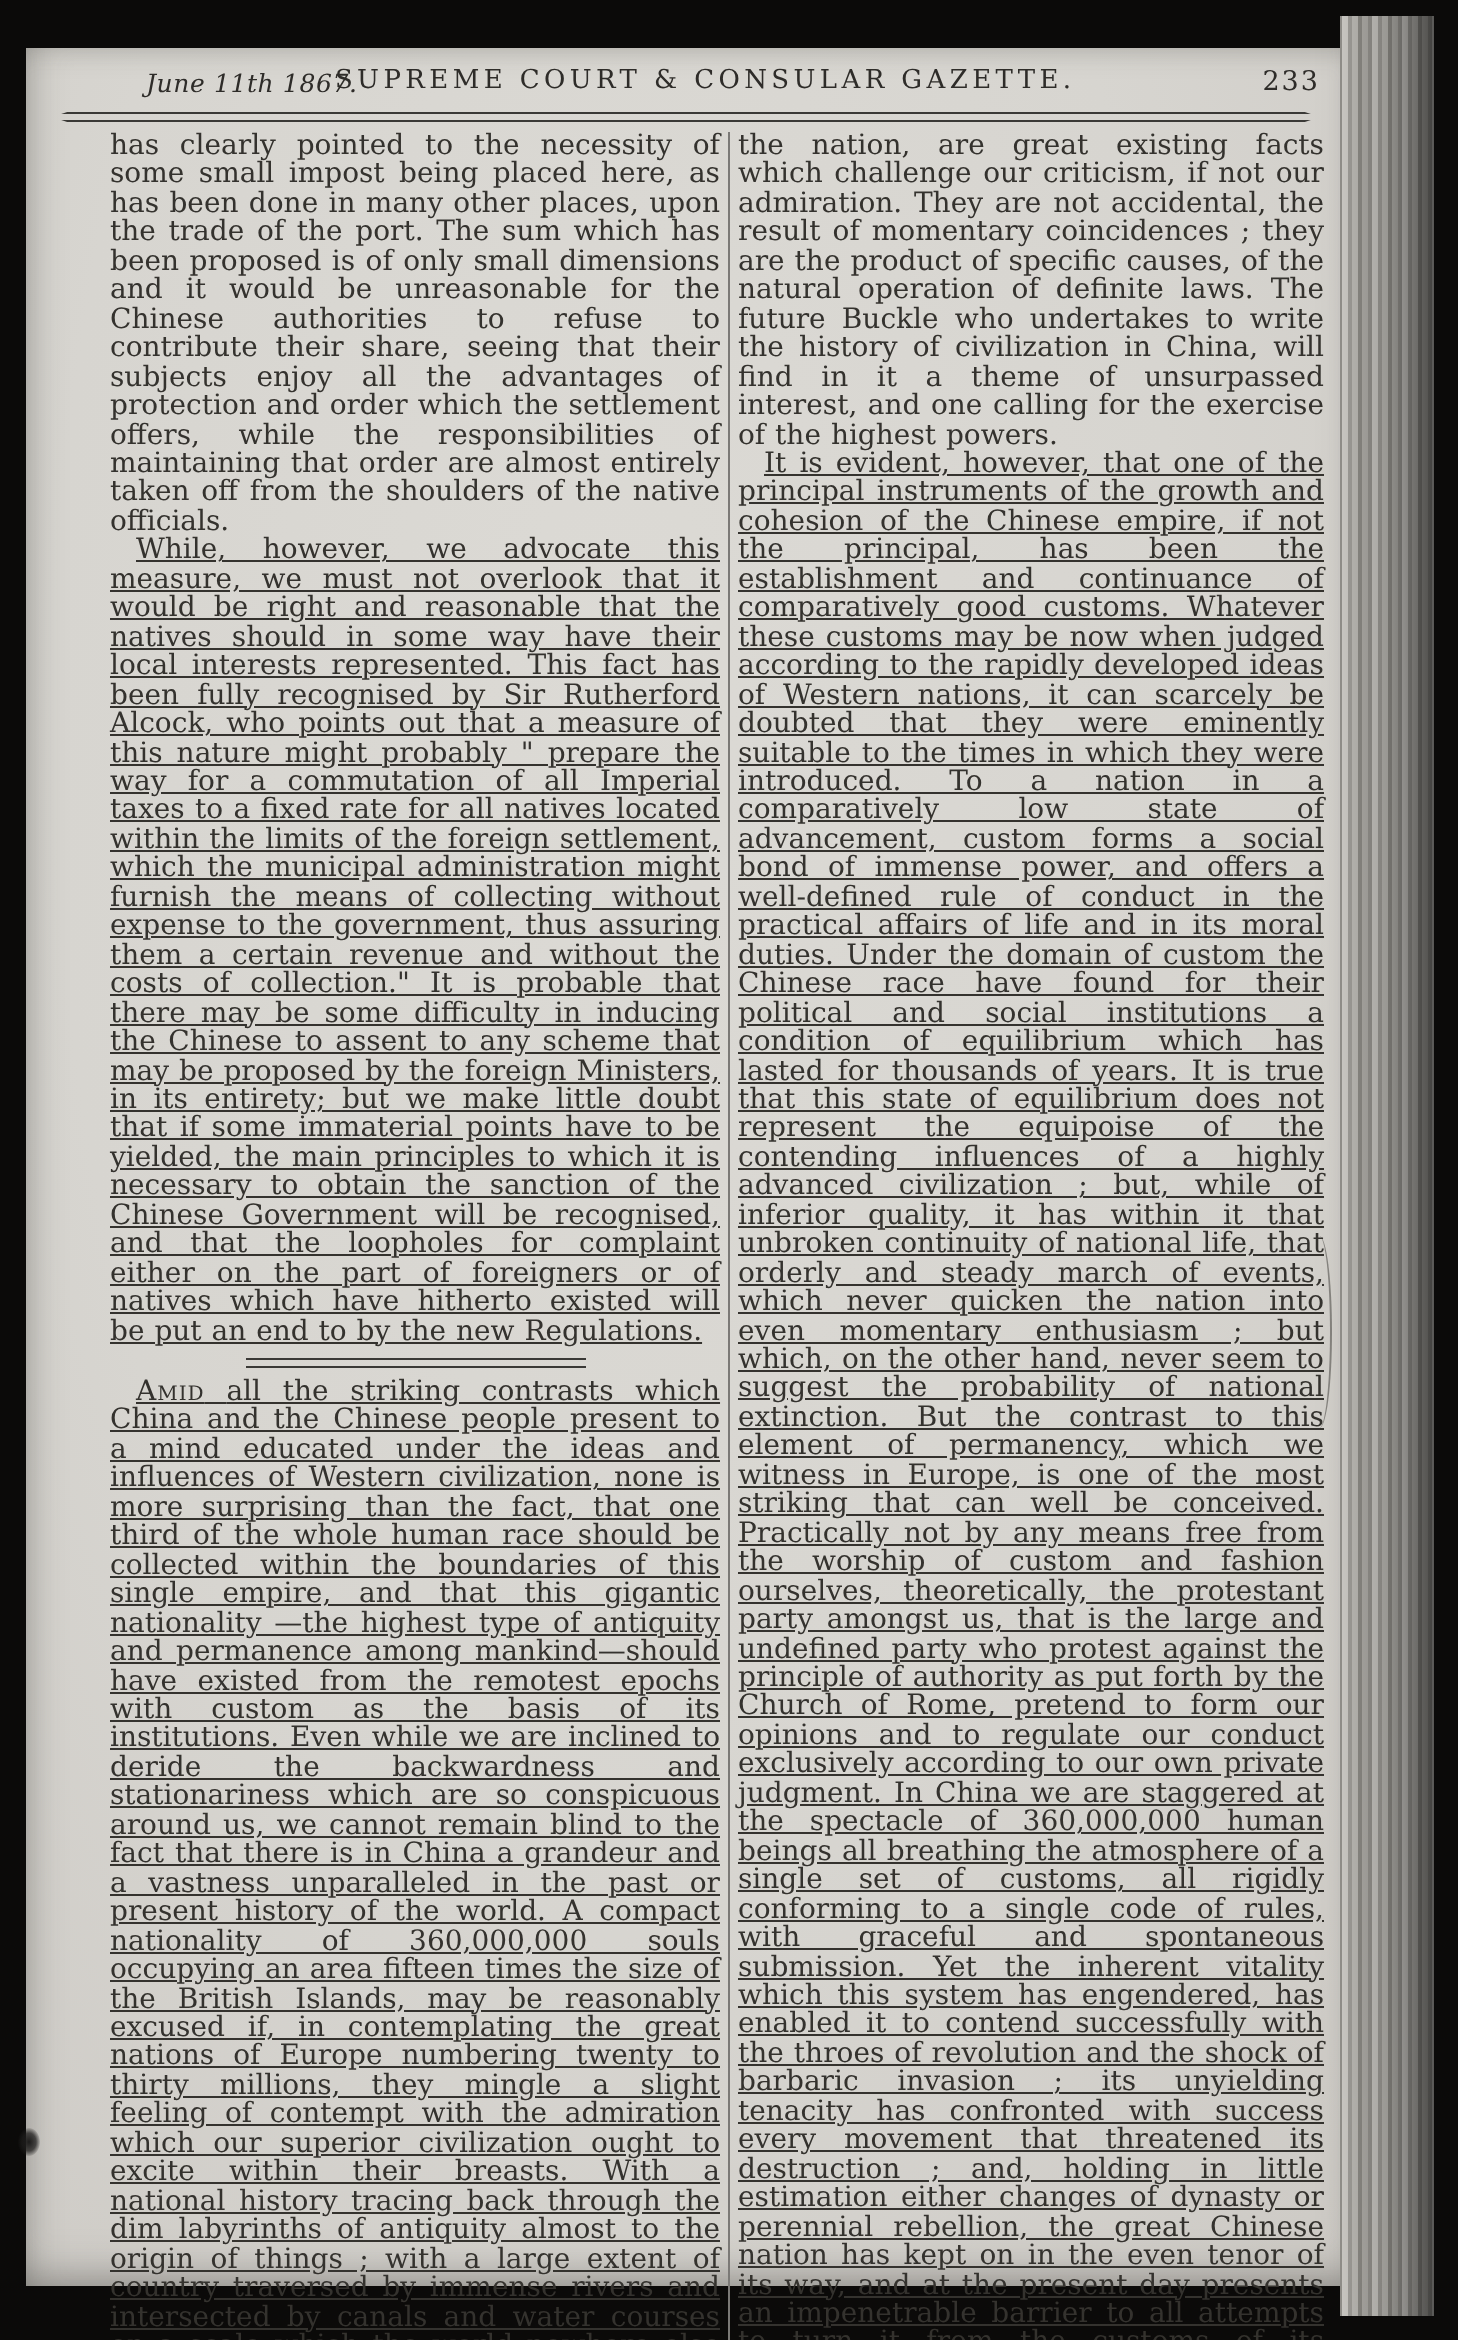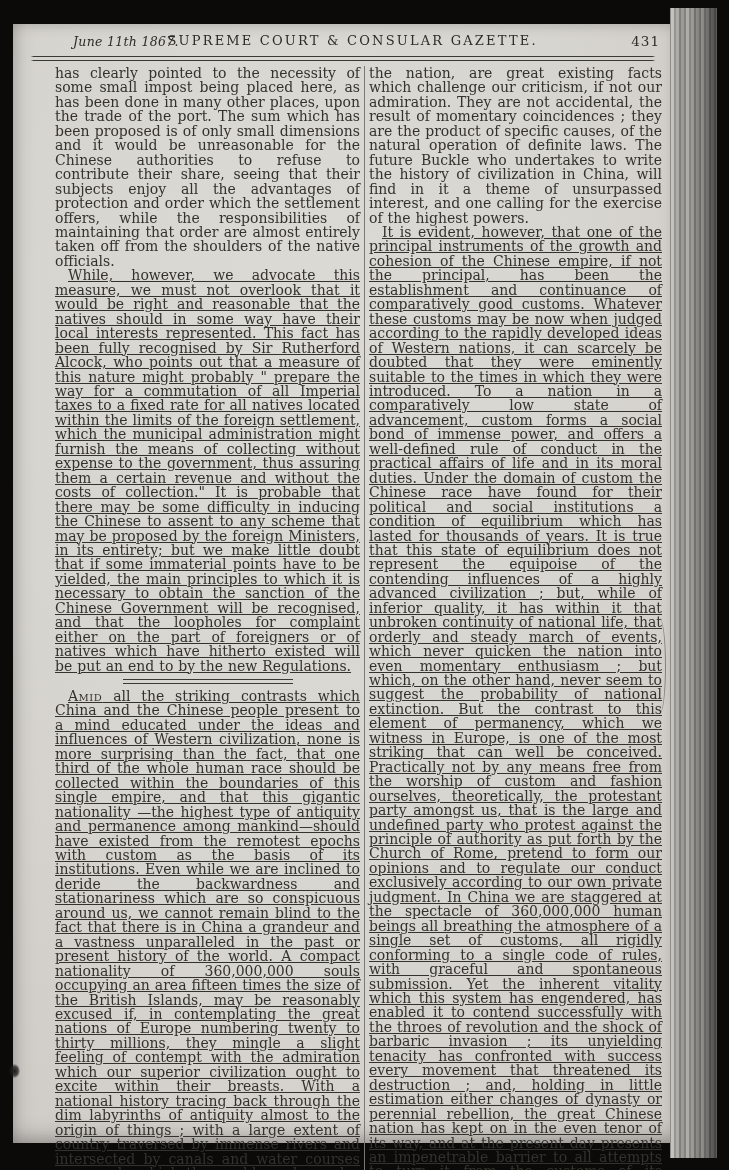--- a/index.html
+++ b/index.html
@@ -85,21 +85,21 @@
     border-left:1px solid #8e8c87;
   }
 </style>
 </head>
 <body>
 
 <div class="paper">
   <div class="masthead">
     <span class="date">June 11th 1867.</span>
     <span class="title">SUPREME COURT &amp; CONSULAR GAZETTE.</span>
-    <span class="pagenum">431</span>
+    <span class="pagenum">233</span>
   </div>
   <div class="swelled-rule"></div>
 
   <div class="columns">
     <div class="col col-left" id="col-left">
         <p>has clearly pointed to the necessity of some small impost being placed here, as has been done in many other places, upon the trade of the port. The sum which has been proposed is of only small dimensions and it would be unreasonable for the Chinese authorities to refuse to contribute their share, seeing that their subjects enjoy all the advantages of protection and order which the settlement offers, while the responsibilities of maintaining that order are almost entirely taken off from the shoulders of the native officials.</p>
         <p class="indent">While, however, we advocate this measure, we must not overlook that it would be right and reasonable that the natives should in some way have their local interests represented. This fact has been fully recognised by Sir Rutherford Alcock, who points out that a measure of this nature might probably " prepare the way for a commutation of all Imperial taxes to a fixed rate for all natives located within the limits of the foreign settlement, which the municipal administration might furnish the means of collecting without expense to the government, thus assuring them a certain revenue and without the costs of collection." It is probable that there may be some difficulty in inducing the Chinese to assent to any scheme that may be proposed by the foreign Ministers, in its entirety; but we make little doubt that if some immaterial points have to be yielded, the main principles to which it is necessary to obtain the sanction of the Chinese Government will be recognised, and that the loopholes for complaint either on the part of foreigners or of natives which have hitherto existed will be put an end to by the new Regulations.</p>
         <div class="separator"></div>
         <p class="indent"><span class="lead-sc">Amid</span> <span>all the striking contrasts which China and the Chinese people present to a mind educated under the ideas and influences of Western civilization, none is more surprising than the fact, that one third of the whole human race should be collected within the boundaries of this single empire, and that this gigantic nationality —the highest type of antiquity and permanence among mankind—should have existed from the remotest epochs with custom as the basis of its institutions. Even while we are inclined to deride the backwardness and stationariness which are so conspicuous around us, we cannot remain blind to the fact that there is in China a grandeur and a vastness unparalleled in the past or present history of the world. A compact nationality of 360,000,000 souls occupying an area fifteen times the size of the British Islands, may be reasonably excused if, in contemplating the great nations of Europe numbering twenty to thirty millions, they mingle a slight feeling of contempt with the admiration which our superior civilization ought to excite within their breasts. With a national history tracing back through the dim labyrinths of antiquity almost to the origin of things ; with a large extent of country traversed by immense rivers and intersected by canals and water courses on a scale which the world nowhere else presents ; with a variety of climates which permit the growth of products so numerous as to render the nation almost, if not entirely, self-supporting ; the Chinese are not without grounds on which to base their exclusiveness and self conceit. The extent of territory, the immense population, and the longevity of</span></p>
       </div>

